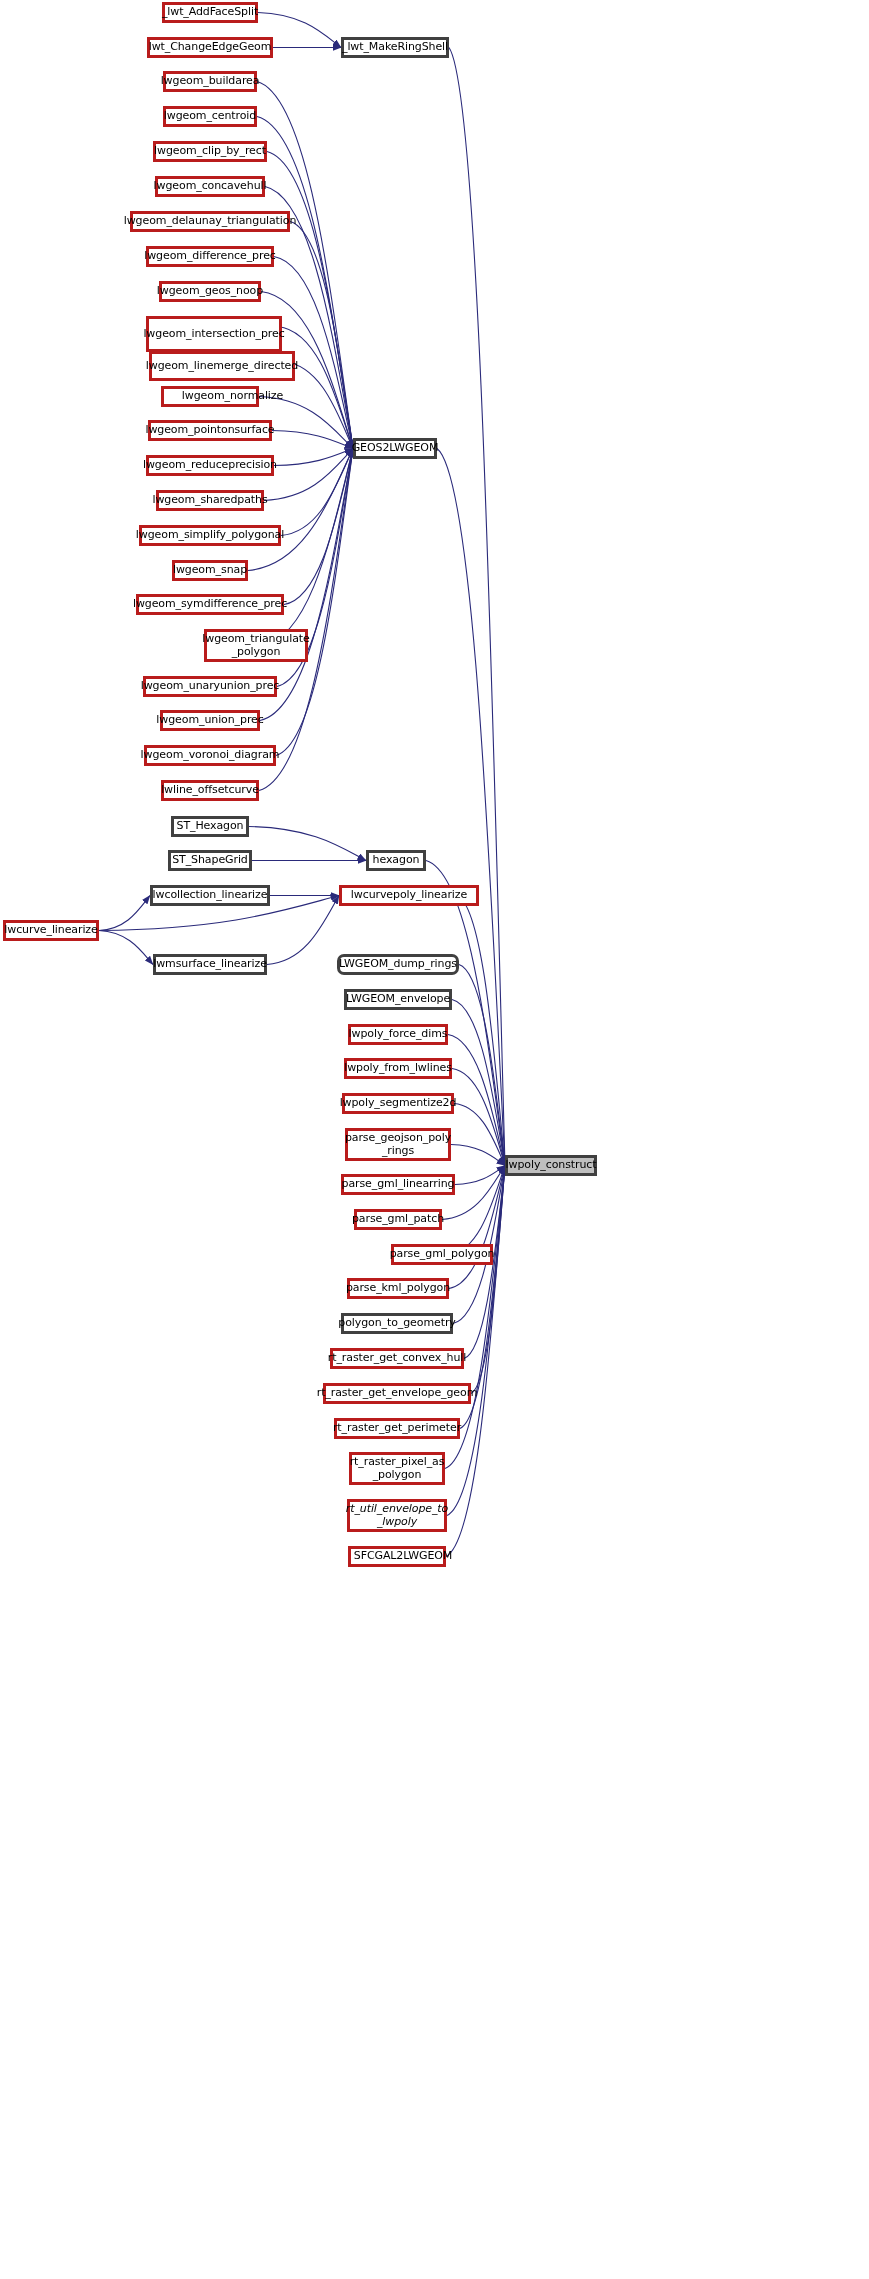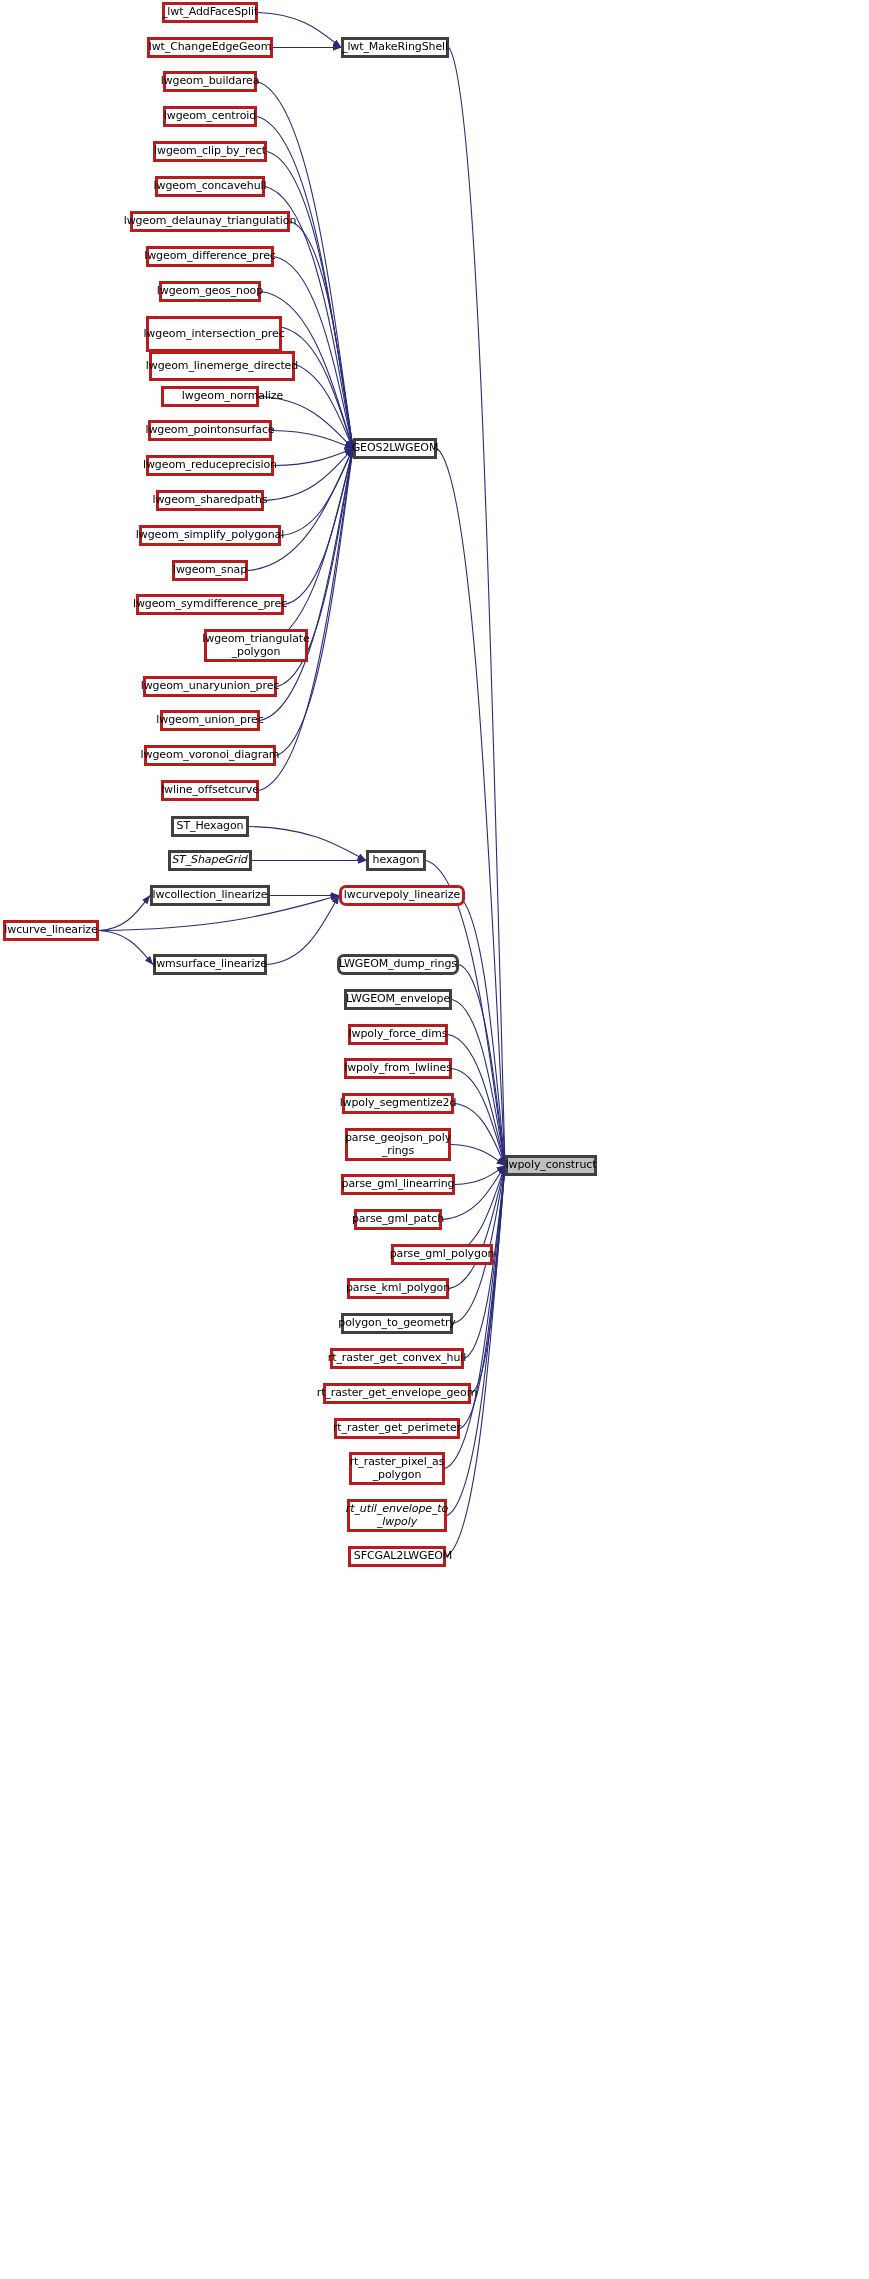--- a/index.html
+++ b/index.html
@@ -110,25 +110,25 @@
       <div class="node" style="left: 172px; top: 560px; width: 76px; height: 21px;">lwgeom_snap</div>
       <div class="node" style="left: 136px; top: 594px; width: 148px; height: 21px;">lwgeom_symdifference_prec</div>
       <div class="node" style="left: 158px; top: 629px; width: 104px; height: 33px; margin-left: 46px;">lwgeom_triangulate
 _polygon</div>
       <div class="node" style="left: 143px; top: 676px; width: 134px; height: 21px;">lwgeom_unaryunion_prec</div>
       <div class="node" style="left: 160px; top: 710px; width: 100px; height: 21px;">lwgeom_union_prec</div>
       <div class="node" style="left: 144px; top: 745px; width: 132px; height: 21px;">lwgeom_voronoi_diagram</div>
       <div class="node" style="left: 161px; top: 780px; width: 98px; height: 21px;">lwline_offsetcurve</div>
       <div class="node black" style="left: 353px; top: 438px; width: 84px; height: 21px;">GEOS2LWGEOM</div>
       <div class="node black" style="left: 171px; top: 816px; width: 78px; height: 21px;">ST_Hexagon</div>
-      <div class="node black" style="left: 168px; top: 850px; width: 84px; height: 21px; font-style: italic;">ST_ShapeGrid</div>
+      <div class="node black" style="left: 168px; top: 850px; width: 84px; height: 21px;">ST_ShapeGrid</div>
       <div class="node black" style="left: 366px; top: 850px; width: 60px; height: 21px;">hexagon</div>
       <div class="node black" style="left: 150px; top: 885px; width: 120px; height: 21px;">lwcollection_linearize</div>
       <div class="node" style="left: 3px; top: 920px; width: 96px; height: 21px;">lwcurve_linearize</div>
-      <div class="node" style="left: 339px; top: 885px; width: 126px; height: 21px; border-radius: 7px;">lwcurvepoly_linearize</div>
+      <div class="node" style="left: 339px; top: 885px; width: 140px; height: 21px;">lwcurvepoly_linearize</div>
       <div class="node black" style="left: 153px; top: 954px; width: 114px; height: 21px;">lwmsurface_linearize</div>
       <div class="node black" style="left: 337px; top: 954px; width: 122px; height: 21px; border-radius: 7px;">LWGEOM_dump_rings</div>
       <div class="node black" style="left: 344px; top: 989px; width: 108px; height: 21px;">LWGEOM_envelope</div>
       <div class="node" style="left: 348px; top: 1024px; width: 100px; height: 21px;">lwpoly_force_dims</div>
       <div class="node" style="left: 344px; top: 1058px; width: 108px; height: 21px;">lwpoly_from_lwlines</div>
       <div class="node" style="left: 342px; top: 1093px; width: 112px; height: 21px;">lwpoly_segmentize2d</div>
       <div class="node" style="left: 345px; top: 1128px; width: 106px; height: 33px;">parse_geojson_poly
 _rings</div>
       <div class="node" style="left: 341px; top: 1174px; width: 114px; height: 21px;">parse_gml_linearring</div>
       <div class="node" style="left: 354px; top: 1209px; width: 88px; height: 21px;">parse_gml_patch</div>

